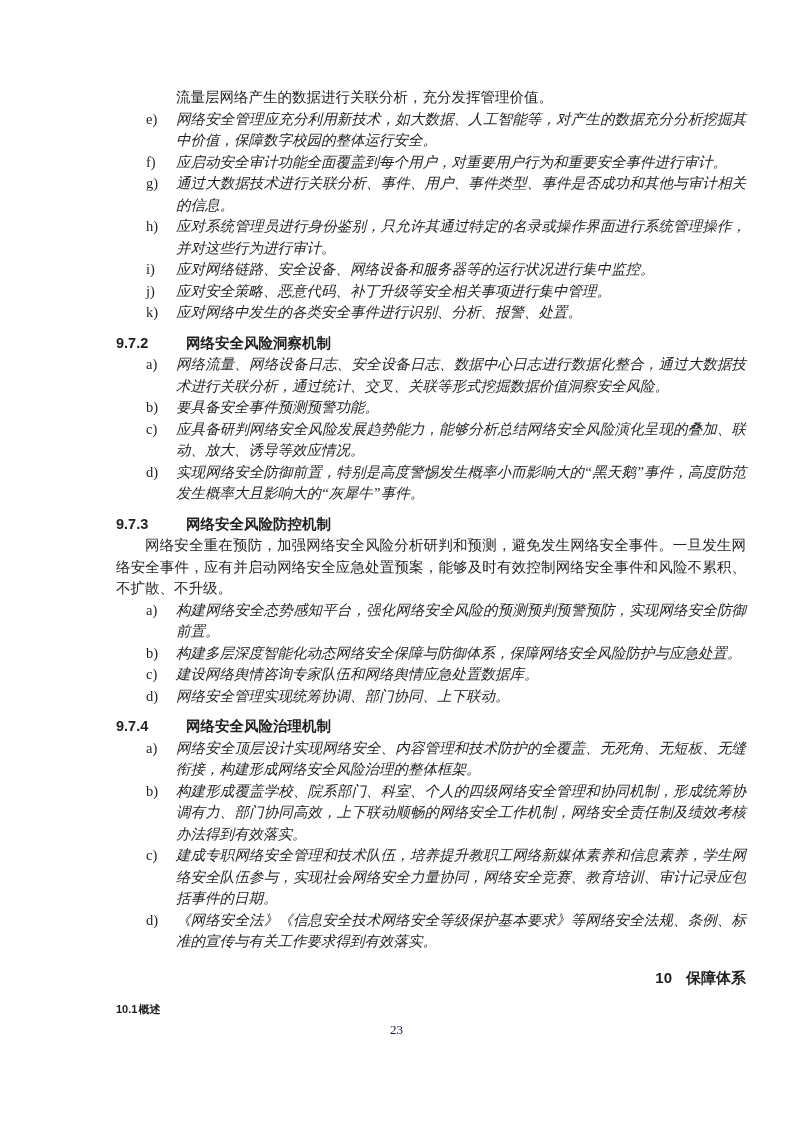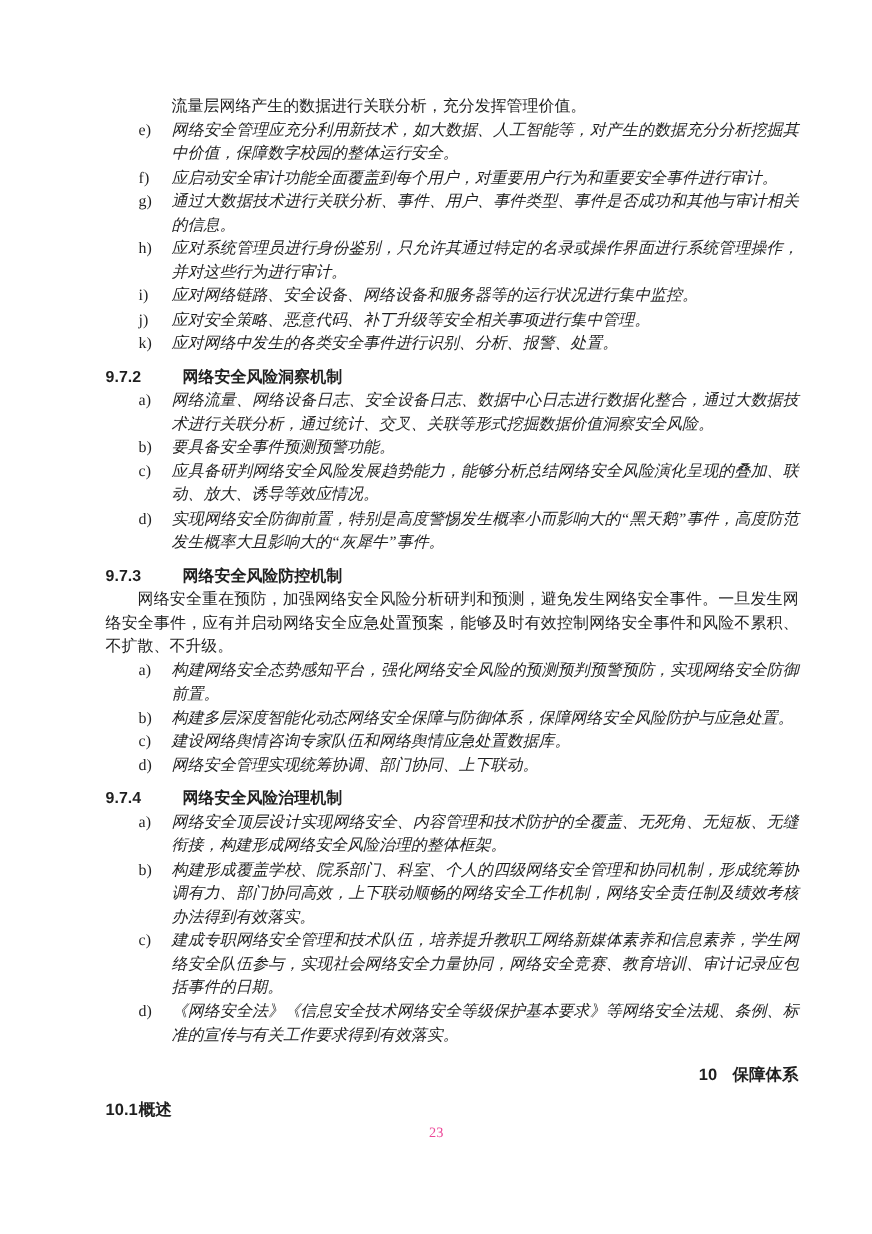--- a/index.html
+++ b/index.html
@@ -13,21 +13,21 @@
     overflow: hidden;
   }
   .page {
     position: absolute;
     inset: 0;
     background: #ffffff;
   }
   .content {
     position: absolute;
     top: 87px;
-    left: 96px;
+    left: 116px;
     width: 630px;
     font-size: 14.5px;
     line-height: 21.5px;
     text-align: justify;
   }
   
   .list { width: 100%; }
   .list-item {
     display: flex;
     align-items: flex-start;
@@ -63,37 +63,37 @@
     font-weight: bold;
     font-size: 15px;
     text-align: right;
   }
   .chapter-heading .h-num { display: inline-block; margin-right: 14px; }
   
   .subsection-heading {
     margin-top: 11px;
     font-family: "Liberation Sans", "DejaVu Sans", sans-serif;
     font-weight: bold;
-    font-size: 15px;
+    font-size: 11px;
     text-align: left;
   }
   .subsection-heading .h-num { display: inline-block; margin-right: 1px; }
   
   .para {
     text-indent: 2em;
     text-align: justify;
   }
   .footer {
     position: absolute;
     top: 1022px;
     left: 0;
     width: 793px;
     text-align: center;
     font-size: 13px;
-    color: #ec4899;
+    color: #0f172a;
     font-family: "Liberation Serif", "DejaVu Serif", serif;
   }
 </style>
 </head>
 <body>
 
 <div class="page">
   <div class="content">
 
     <div class="continuation">流量层网络产生的数据进行关联分析，充分发挥管理价值。</div>

